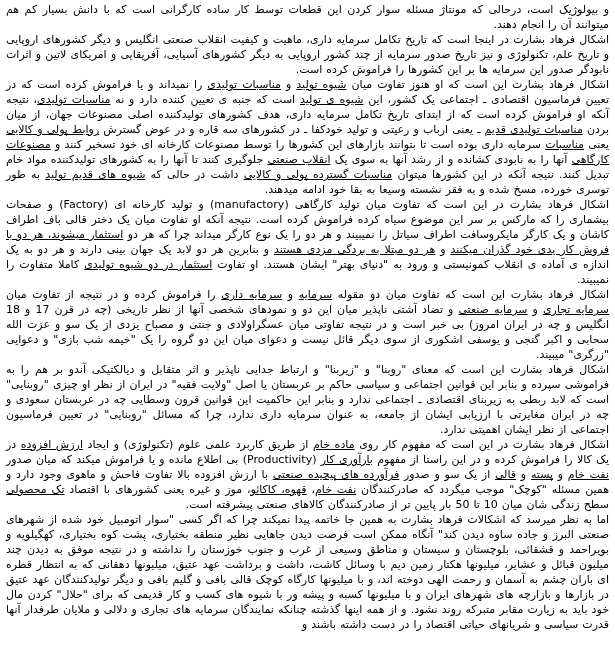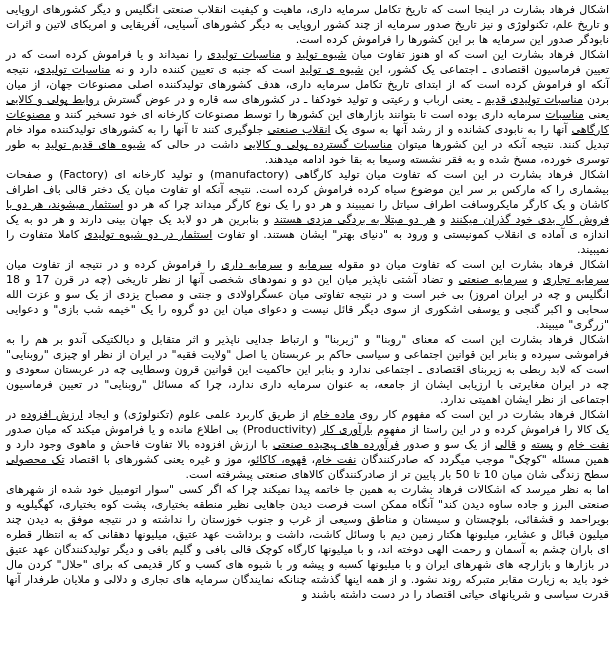--- a/index.html
+++ b/index.html
@@ -29,20 +29,21 @@
     margin: 0;
     padding: 0;
   }
   .page u {
   }
 </style>
 </head>
 <body>
 
 <div class="page">
+  <p><span>و بیولوژیک است، درحالی که مونتاژ مسئله سوار کردن این قطعات توسط کار ساده کارگرانی است که با دانش بسیار کم هم میتوانند آن را انجام دهند.</span></p>
   <p><span>اشکال فرهاد بشارت در اینجا است که تاریخ تکامل سرمایه داری، ماهیت و کیفیت انقلاب صنعتی انگلیس و دیگر کشورهای اروپایی و تاریخ علم، تکنولوژی و نیز تاریخ صدور سرمایه از چند کشور اروپایی به دیگر کشورهای آسیایی، آفریقایی و امریکای لاتین و اثرات نابودگر صدور این سرمایه ها بر این کشورها را فراموش کرده است.</span></p>
   <p><span>اشکال فرهاد بشارت این است که او هنوز تفاوت میان </span><u>شیوه تولید</u><span> و </span><u>مناسبات تولیدی</u><span> را نمیداند و یا فراموش کرده است که در تعیین فرماسیون اقتصادی ـ اجتماعی یک کشور، این </span><u>شیوه ی تولید</u><span> است که جنبه ی تعیین کننده دارد و نه </span><u>مناسبات تولیدی</u><span>، نتیجه آنکه او فراموش کرده است که از ابتدای تاریخ تکامل سرمایه داری، هدف کشورهای تولیدکننده اصلی مصنوعات جهان، از میان بردن </span><u>مناسبات تولیدی قدیم</u><span> ـ یعنی ارباب و رعیتی و تولید خودکفا ـ در کشورهای سه قاره و در عوض گسترش </span><u>روابط پولی و کالایی</u><span> یعنی </span><u>مناسبات</u><span> سرمایه داری بوده است تا بتوانند بازارهای این کشورها را توسط مصنوعات کارخانه ای خود تسخیر کنند و </span><u>مصنوعات کارگاهی</u><span> آنها را به نابودی کشانده و از رشد آنها به سوی یک </span><u>انقلاب صنعتی</u><span> جلوگیری کنند تا آنها را به کشورهای تولیدکننده مواد خام تبدیل کنند. نتیجه آنکه در این کشورها میتوان </span><u>مناسبات گسترده پولی و کالایی</u><span> داشت در حالی که </span><u>شیوه های قدیم تولید</u><span> به طور توسری خورده، مسخ شده و به فقر نشسته وسیعا به بقا خود ادامه میدهند.</span></p>
   <p><span>اشکال فرهاد بشارت در این است که تفاوت میان تولید کارگاهی (manufactory) و تولید کارخانه ای (Factory) و صفحات بیشماری را که مارکس بر سر این موضوع سیاه کرده فراموش کرده است. نتیجه آنکه او تفاوت میان یک دختر قالی باف اطراف کاشان و یک کارگر مایکروسافت اطراف سیاتل را نمیبیند و هر دو را یک نوع کارگر میداند چرا که هر دو </span><u>استثمار میشوند، هر دو با فروش کار یدی خود گذران میکنند</u><span> و </span><u>هر دو مبتلا به بردگی مزدی هستند</u><span> و بنابرین هر دو لابد یک جهان بینی دارند و هر دو به یک اندازه ی آماده ی انقلاب کمونیستی و ورود به "دنیای بهتر" ایشان هستند. او تفاوت </span><u>استثمار در دو شیوه تولیدی</u><span> کاملا متفاوت را نمیبیند.</span></p>
   <p><span>اشکال فرهاد بشارت این است که تفاوت میان دو مقوله </span><u>سرمایه</u><span> و </span><u>سرمایه داری</u><span> را فراموش کرده و در نتیجه از تفاوت میان </span><u>سرمایه تجاری</u><span> و </span><u>سرمایه صنعتی</u><span> و تضاد آشتی ناپذیر میان این دو و نمودهای شخصی آنها از نظر تاریخی (چه در قرن 17 و 18 انگلیس و چه در ایران امروز) بی خبر است و در نتیجه تفاوتی میان عسگراولادی و جنتی و مصباح یزدی از یک سو و عزت الله سحابی و اکبر گنجی و یوسفی اشکوری از سوی دیگر قائل نیست و دعوای میان این دو گروه را یک "خیمه شب بازی" و دعوایی "زرگری" میبیند.</span></p>
   <p><span>اشکال فرهاد بشارت این است که معنای "روبنا" و "زیربنا" و ارتباط جدایی ناپذیر و اثر متقابل و دیالکتیکی آندو بر هم را به فراموشی سپرده و بنابر این قوانین اجتماعی و سیاسی حاکم بر عربستان یا اصل "ولایت فقیه" در ایران از نظر او چیزی "روبنایی" است که لابد ربطی به زیربنای اقتصادی ـ اجتماعی ندارد و بنابر این حاکمیت این قوانین قرون وسطایی چه در عربستان سعودی و چه در ایران مغایرتی با ارزیابی ایشان از جامعه، به عنوان سرمایه داری ندارد، چرا که مسائل "روبنایی" در تعیین فرماسیون اجتماعی از نظر ایشان اهمیتی ندارد.</span></p>
   <p><span>اشکال فرهاد بشارت در این است که مفهوم کار روی </span><u>ماده خام</u><span> از طریق کاربرد علمی علوم (تکنولوژی) و ایجاد </span><u>ارزش افزوده</u><span> در یک کالا را فراموش کرده و در این راستا از مفهوم </span><u>بارآوری کار</u><span> (Productivity) بی اطلاع مانده و یا فراموش میکند که میان صدور </span><u>نفت خام</u><span> و </span><u>پسته</u><span> و </span><u>قالی</u><span> از یک سو و صدور </span><u>فرآورده های پیچیده صنعتی</u><span> با ارزش افزوده بالا تفاوت فاحش و ماهوی وجود دارد و همین مسئله "کوچک" موجب میگردد که صادرکنندگان </span><u>نفت خام</u><span>، </span><u>قهوه، کاکائو</u><span>، موز و غیره یعنی کشورهای با اقتصاد </span><u>تک محصولی</u><span> سطح زندگی شان میان 10 تا 50 بار پایین تر از صادرکنندگان کالاهای صنعتی پیشرفته است.</span></p>
   <p><span>اما به نظر میرسد که اشکالات فرهاد بشارت به همین جا خاتمه پیدا نمیکند چرا که اگر کسی "سوار اتومبیل خود شده از شهرهای صنعتی البرز و جاده ساوه دیدن کند" آنگاه ممکن است فرصت دیدن جاهایی نظیر منطقه بختیاری، پشت کوه بختیاری، کهگیلویه و بویراحمد و قشقائی، بلوچستان و سیستان و مناطق وسیعی از غرب و جنوب خوزستان را نداشته و در نتیجه موفق به دیدن چند میلیون قبائل و عشایر، میلیونها هکتار زمین دیم با وسائل کاشت، داشت و برداشت عهد عتیق، میلیونها دهقانی که به انتظار قطره ای باران چشم به آسمان و رحمت الهی دوخته اند، و با میلیونها کارگاه کوچک قالی بافی و گلیم بافی و دیگر تولیدکنندگان عهد عتیق در بازارها و بازارچه های شهرهای ایران و با میلیونها کسبه و پیشه ور با شیوه های کسب و کار قدیمی که برای "حلال" کردن مال خود باید به زیارت مقابر متبرکه روند نشود. و از همه اینها گذشته چنانکه نمایندگان سرمایه های تجاری و دلالی و ملایان طرفدار آنها قدرت سیاسی و شریانهای حیاتی اقتصاد را در دست داشته باشند و</span></p>
 </div>
 
 </body></html>

